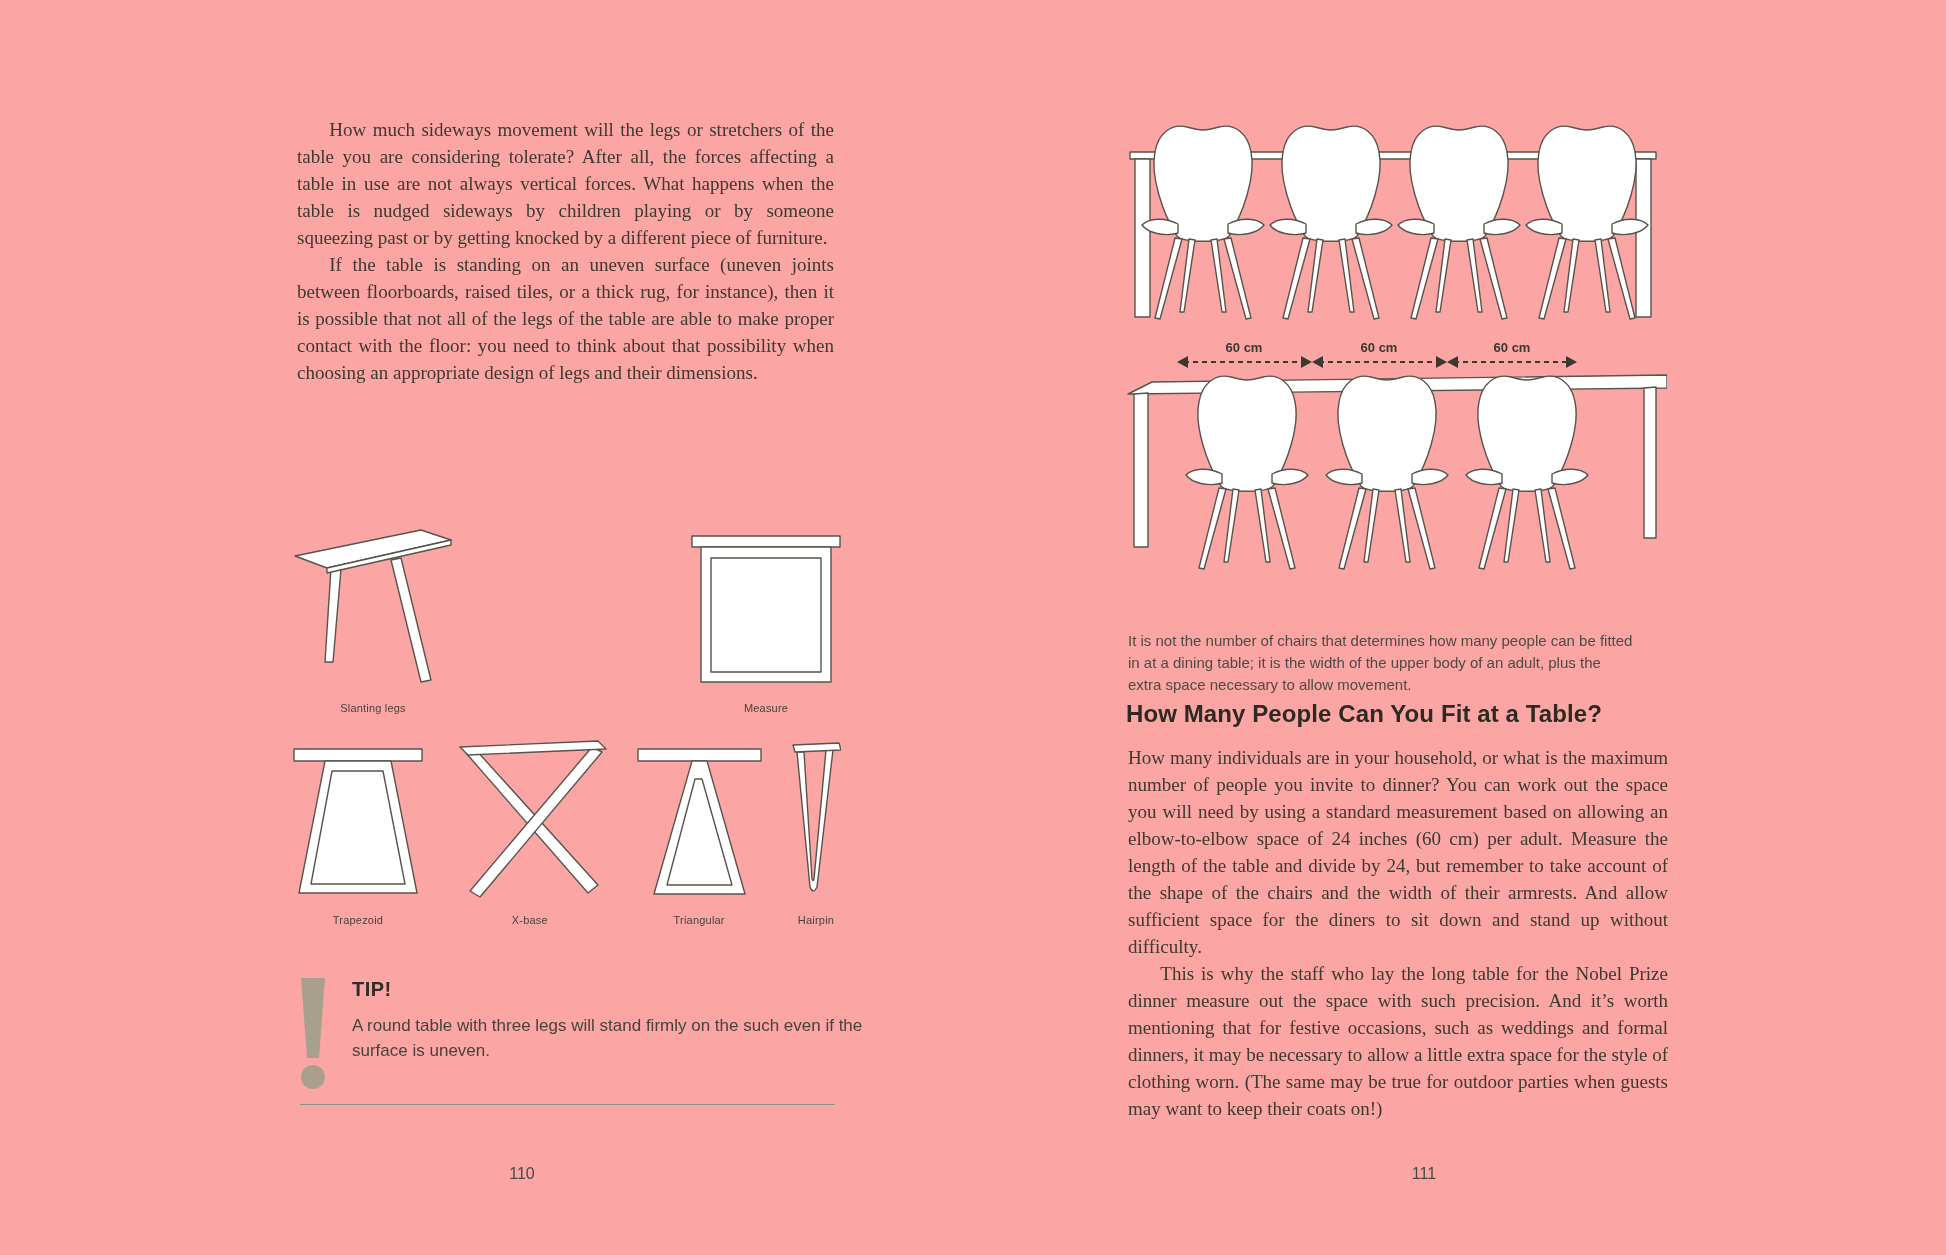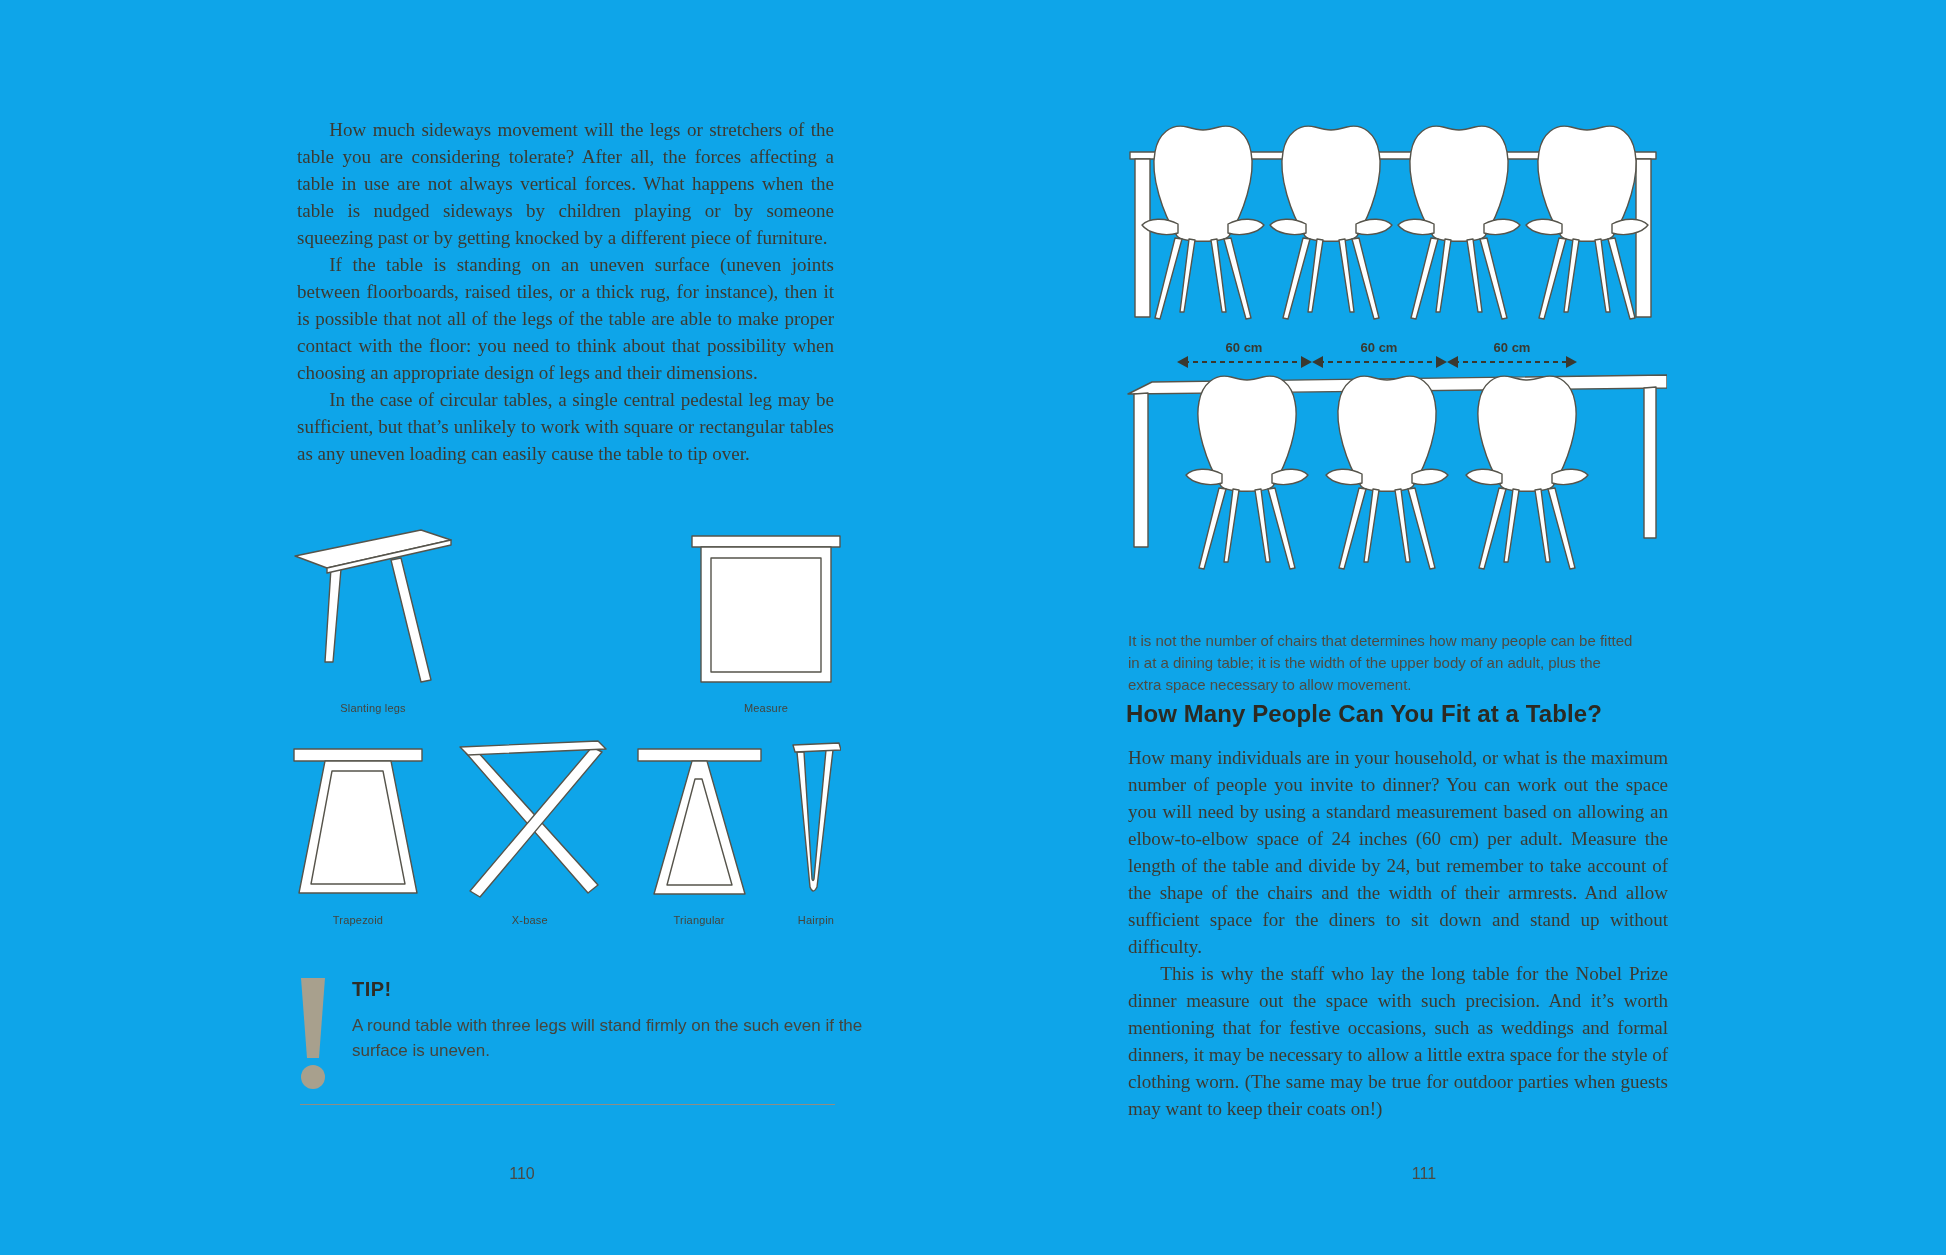--- a/index.html
+++ b/index.html
@@ -1,20 +1,20 @@
 <!DOCTYPE html>
 <html><head>
 <meta charset="utf-8">
 <style>
   * { margin:0; padding:0; box-sizing:border-box; }
   html,body { background:#ffffff; }
   .spread {
     position:relative;
     width:1946px; height:1255px;
-    background:#0ea5e9;
+    background:#fca5a5;
     font-family:"Liberation Sans", sans-serif;
     color:#3c3a31;
     overflow:hidden;
   }
   
   .serif-block {
     position:absolute;
     font-family:"Liberation Serif", serif;
     font-size:19px;
     line-height:27px;
@@ -91,21 +91,20 @@
 </head>
 <body>
 
 <div class="spread">
 
   <div>
 
     <div class="serif-block indent-all" style="left:297px; top:116px; width:537px;">
       <p>How much sideways movement will the legs or stretchers of the table you are considering tolerate? After all, the forces affecting a table in use are not always vertical forces. What happens when the table is nudged sideways by children playing or by someone squeezing past or by getting knocked by a different piece of furniture.</p>
       <p>If the table is standing on an uneven surface (uneven joints between floorboards, raised tiles, or a thick rug, for instance), then it is possible that not all of the legs of the table are able to make proper contact with the floor: you need to think about that possibility when choosing an appropriate design of legs and their dimensions.</p>
-      <p>In the case of circular tables, a single central pedestal leg may be sufficient, but that’s unlikely to work with square or rectangular tables as any uneven loading can easily cause the table to tip over.</p>
     </div>
 
     <div class="diagram-row" style="left:293px; top:522px; width:548px;">
 
       <div class="diagram-cell">
         <svg width="160" height="168" viewBox="0 0 160 168">
           <path class="lineart" d="M38,46 L32,140 L40,140 L48,47 Z"></path>
           <path class="lineart" d="M98,38 L128,160 L138,158 L108,36 Z"></path>
           <path class="lineart" d="M2,34 L128,8 L158,18 L34,46 Z"></path>
           <path class="lineart" d="M34,46 L158,18 L158,23 L34,51 Z"></path>

